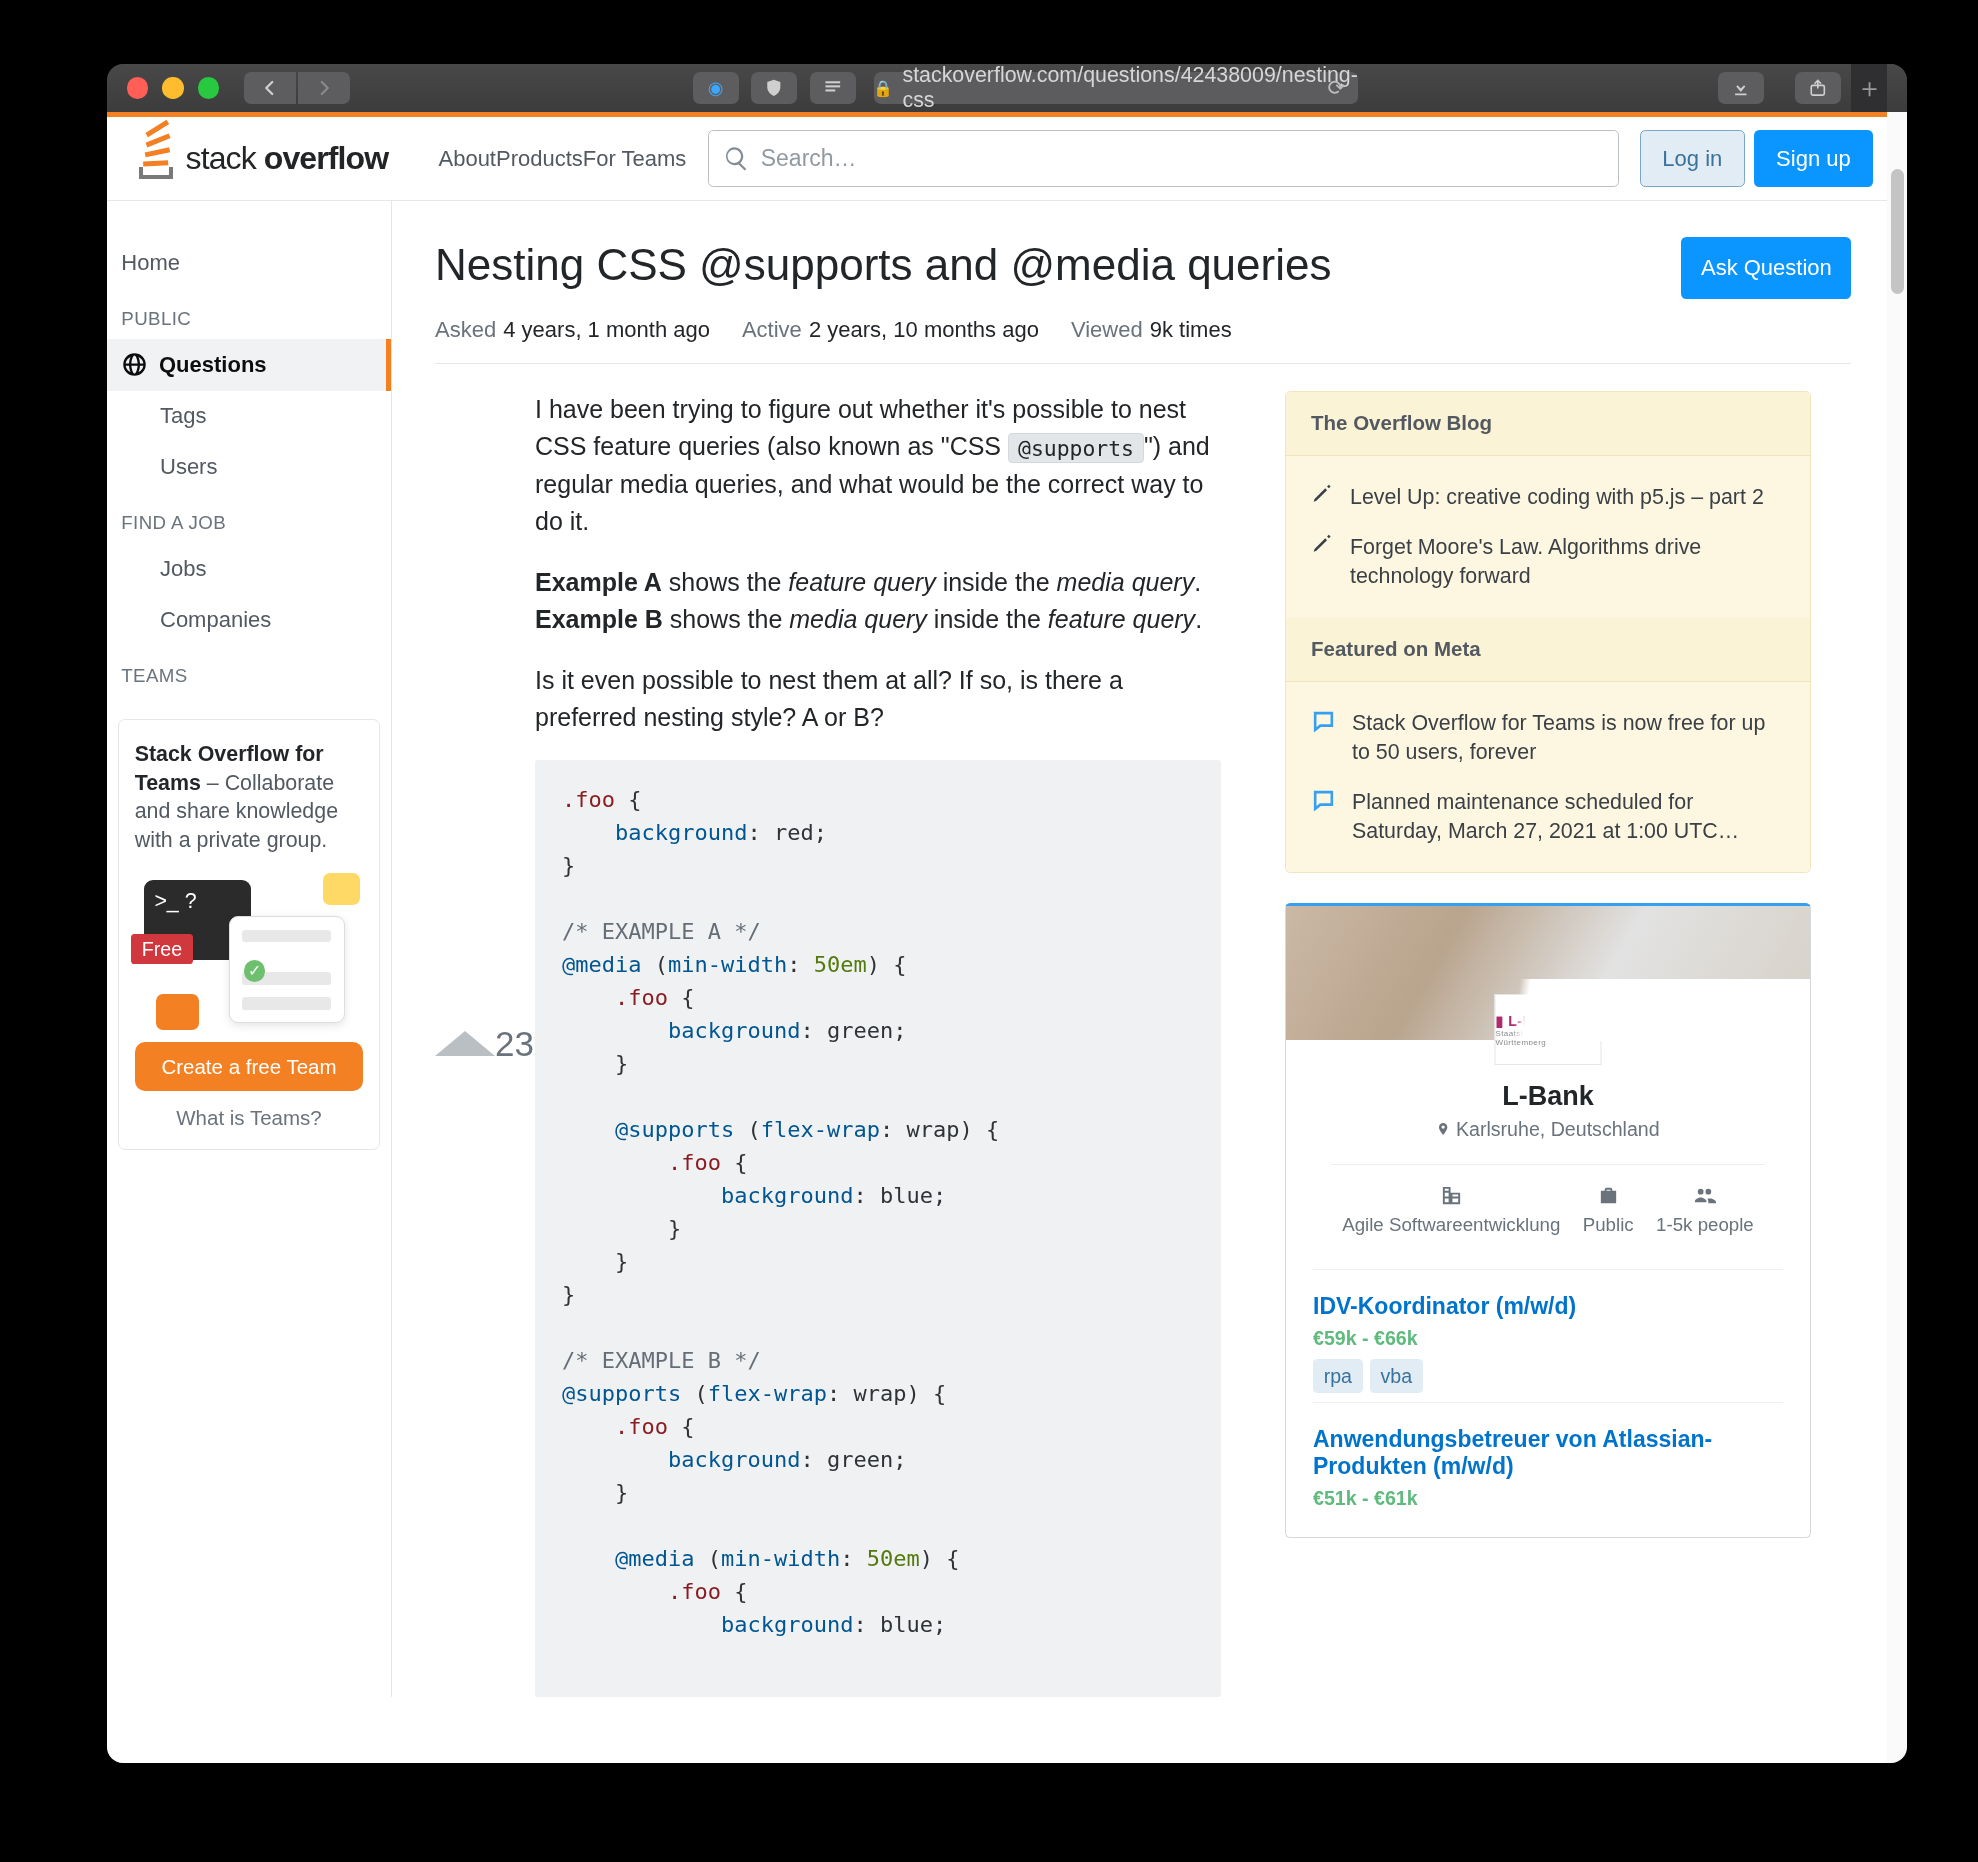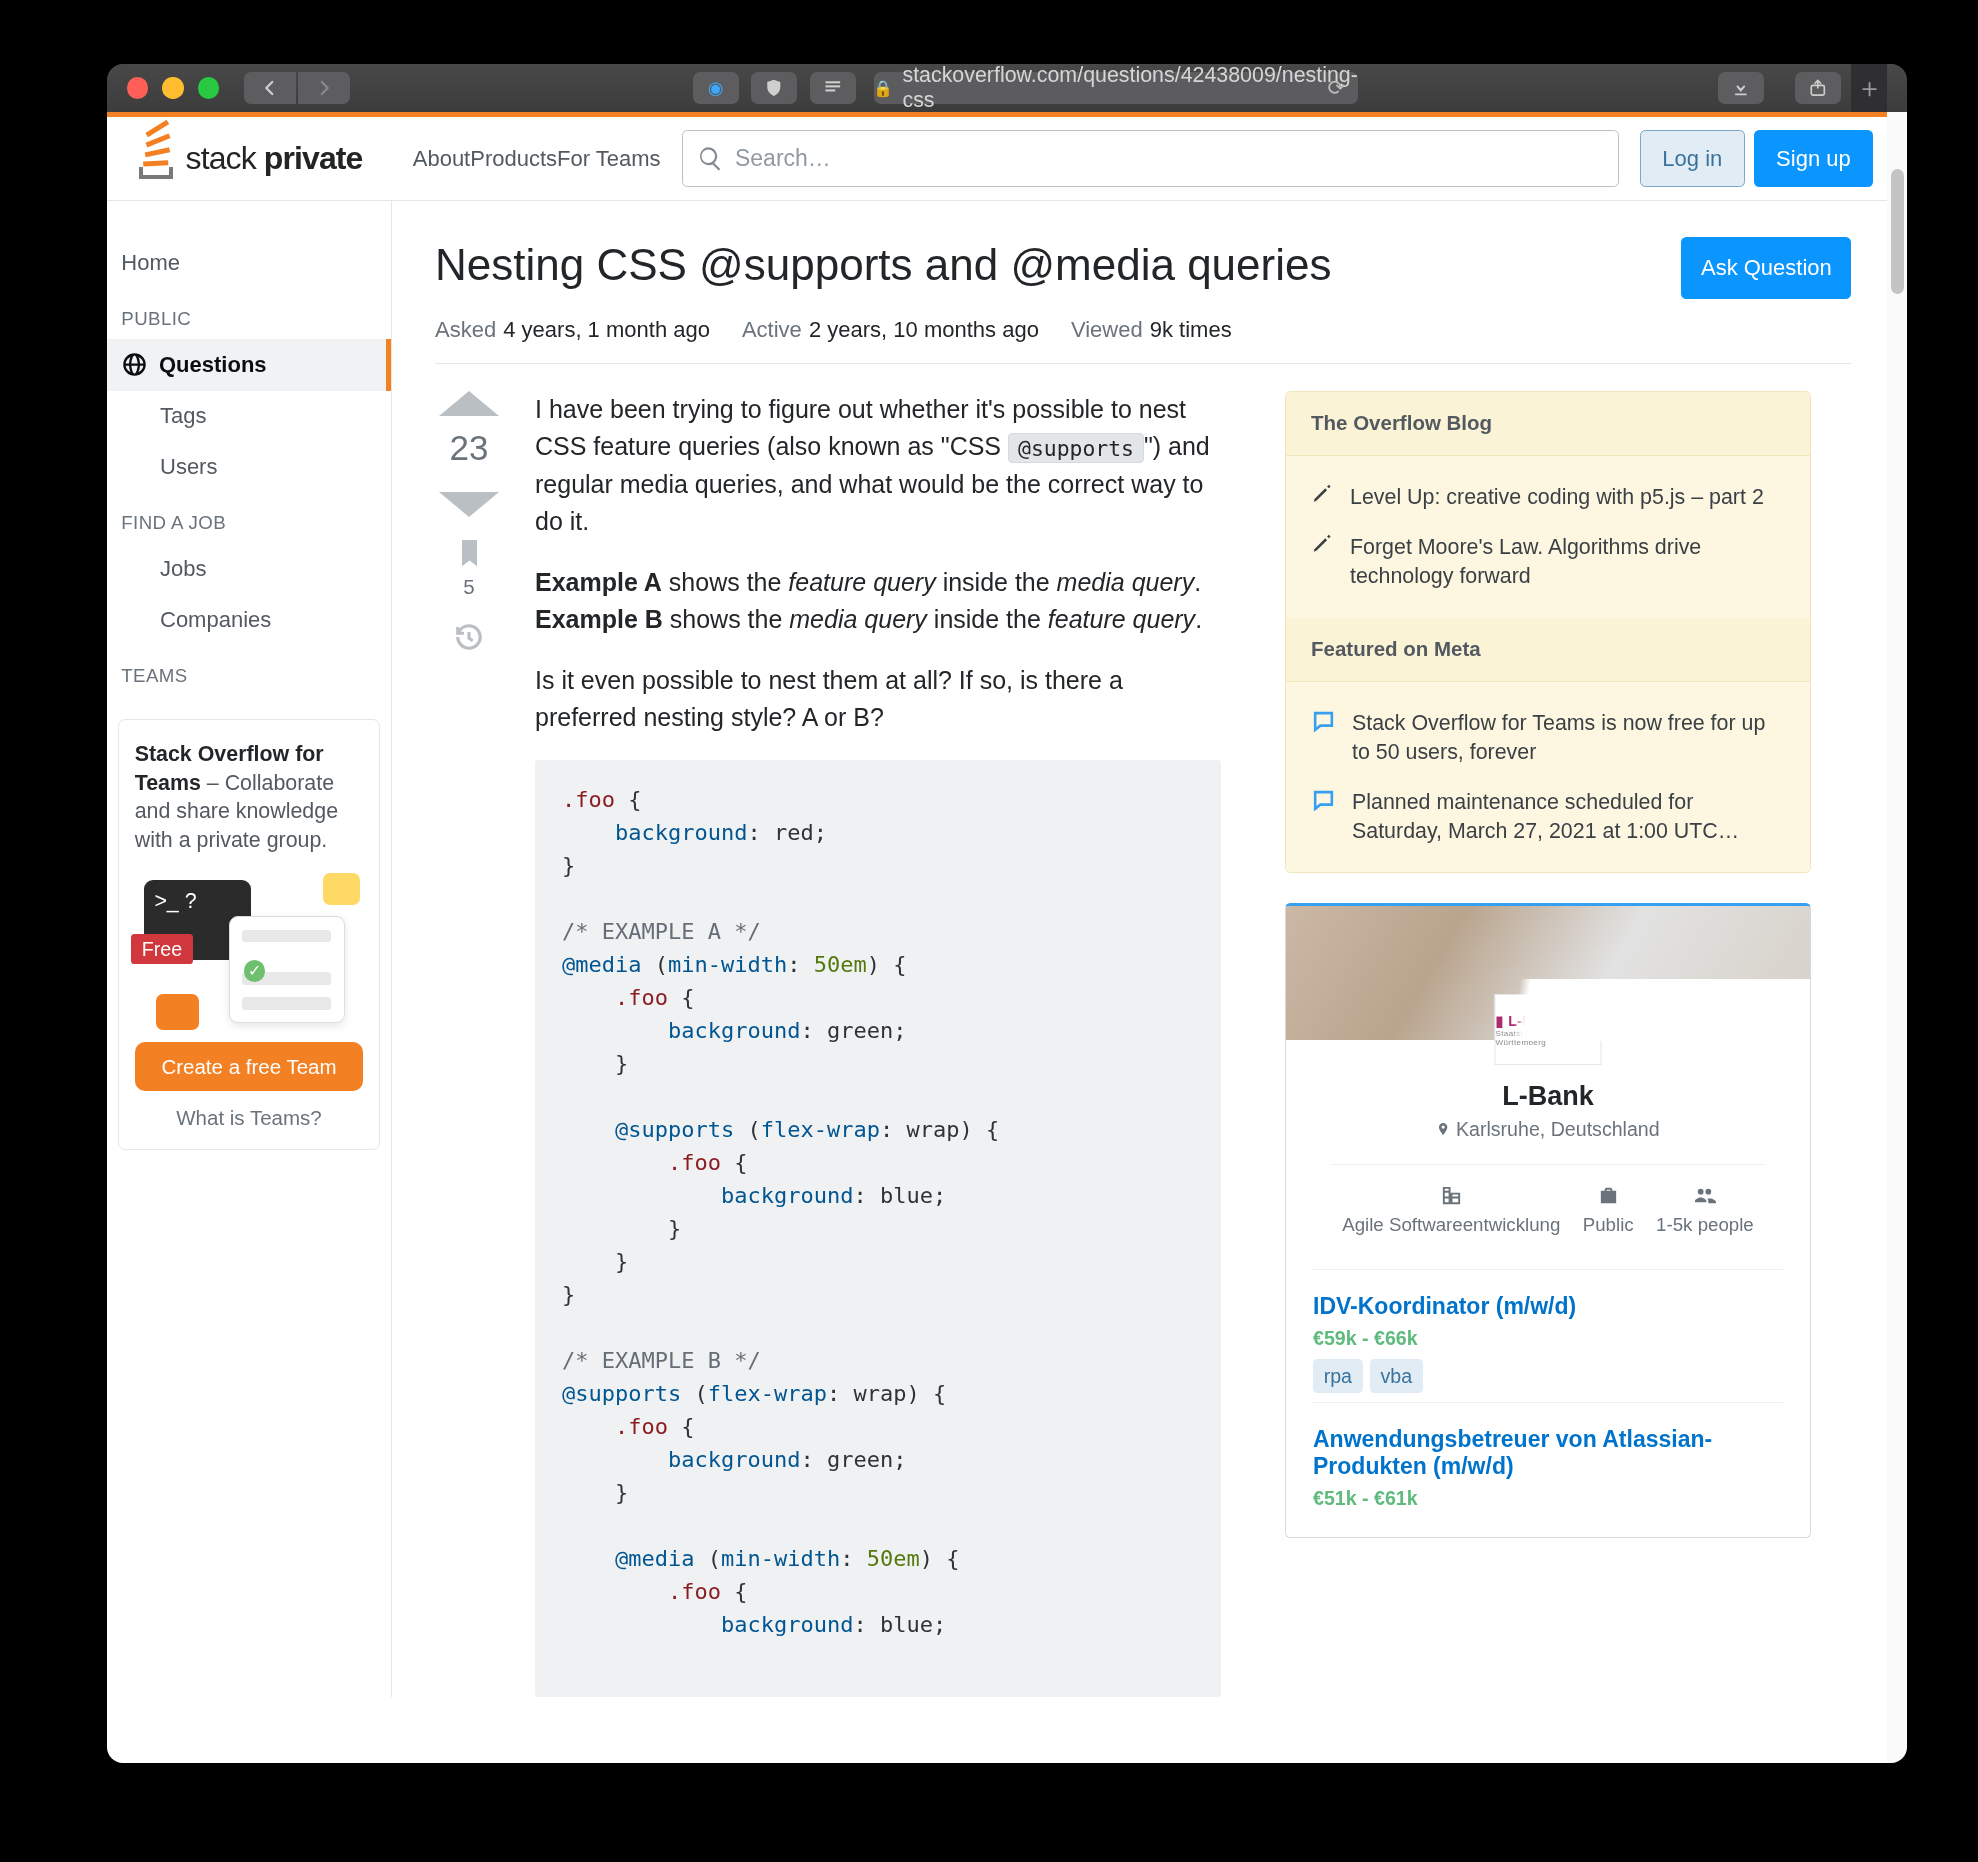--- a/index.html
+++ b/index.html
@@ -73,21 +73,21 @@
 .btn-create { display:block; text-align:center; background:#f48024; color:#fff; border-radius:10px; padding:12.5px 0; font-size:20.5px; margin-top:7.1px;}
 .teams-what { display:block; text-align:center; color:#6a737c; font-size:20.5px; margin-top:14.3px; }
 
 .content { flex: 1; padding: 36px 36px 0 43px; position: relative; }
 .qheader { display: flex; justify-content: space-between; align-items: flex-start; }
 .qtitle { font-size: 44px; color: #232629; font-weight: 400; line-height: 1.25; max-width: 1034px; }
 .btn-ask { background:#0a95ff; color:#fff; border-radius: 5.3px; padding: 18px 19.6px; font-size: 22px; white-space: nowrap; }
 .qmeta { display:flex; gap: 32px; margin-top: 18px; padding-bottom: 19.6px; border-bottom: 0.9px solid #e4e6e8; font-size: 22px; color: #232629;}
 .qmeta span.k { color:#6a737c; margin-right: 7.1px;}
 .qbody-row { display:flex; margin-top: 27px; gap: 32px; }
-.votecol { width: 68px; display:flex; flex-direction:column; align-items:center; color:#babfc4; }
+.votecol { width: 68px; display:flex; flex-direction:row; align-items:center; color:#babfc4; }
 .tri { width:0; height:0; border-left:30px solid transparent; border-right:30px solid transparent; }
 .tri.up { border-bottom: 25px solid #babfc4; }
 .tri.down { border-top: 25px solid #babfc4; margin-top: 10.7px; }
 .score { font-size: 35px; color:#6a737c; margin: 12.5px 0; }
 .bmk { margin-top: 21.4px; color:#babfc4; }
 .bmk svg { width:23px; height:30px; fill:#babfc4; }
 .bmk-n { color:#6a737c; font-size:20.5px; margin-top:3.6px; }
 .hist { margin-top: 23px; }
 .hist svg { width:30px; height:30px; fill:none; stroke:#babfc4; stroke-width:2.5; }
 .qtext { flex: 1; font-size: 25px; color:#232629; line-height: 1.5; max-width: 686px; }
@@ -197,21 +197,21 @@
         <div class="logo">
           <div class="logo-stack">
             <div class="logo-bars">
                 <span></span>
                 <span></span>
                 <span></span>
                 <span></span>
               </div>
             <div class="logo-tray"></div>
           </div>
-          <div class="logo-text"><span class="light">stack</span> <b>private</b></div>
+          <div class="logo-text"><span class="light">stack</span> <b>overflow</b></div>
         </div>
         <div class="nav-items">
           <a>About</a>
           <a>Products</a>
           <a>For Teams</a>
         </div>
         <div class="searchbar">
           <svg viewBox="0 0 24 24">
               <path d="M10 2a8 8 0 015.3 13.9l5.4 5.4-1.4 1.4-5.4-5.4A8 8 0 1110 2zm0 2a6 6 0 100 12 6 6 0 000-12z"></path>
             </svg>

